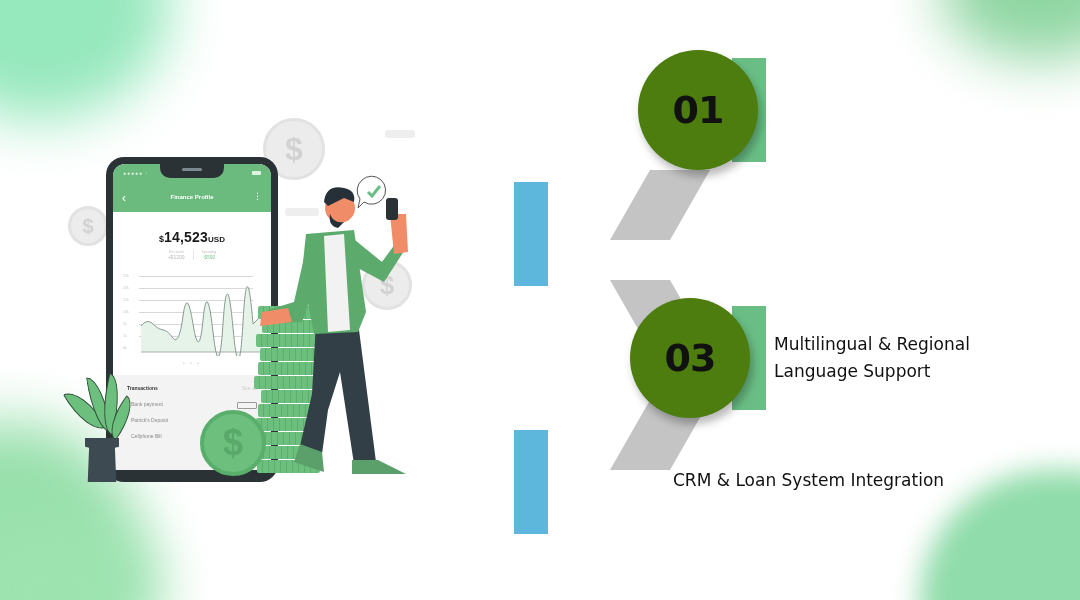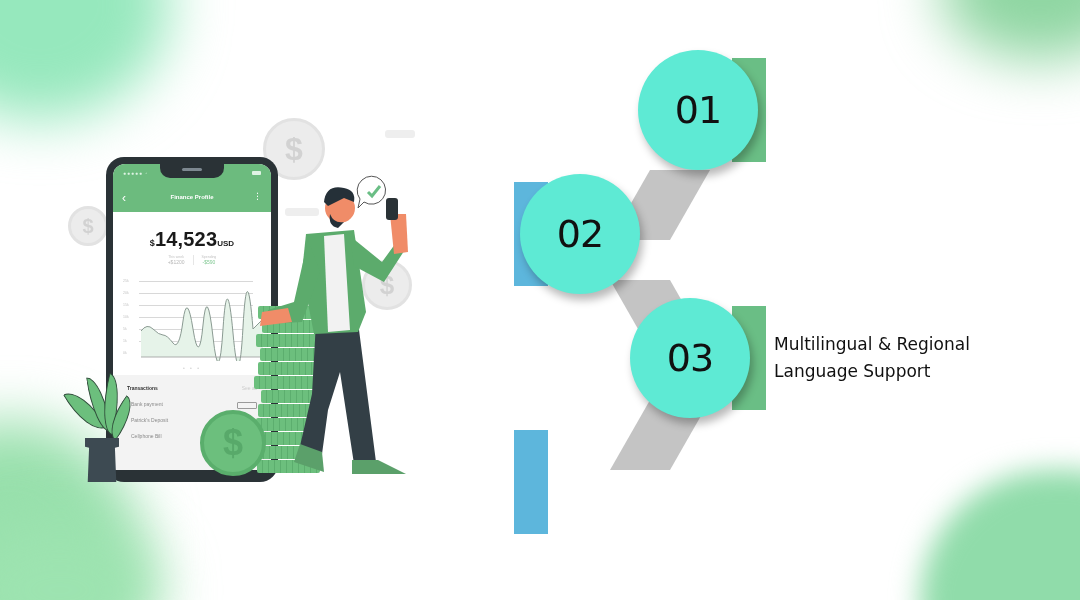--- a/index.html
+++ b/index.html
@@ -25,21 +25,21 @@
   .notch { position: absolute; left: 50%; transform: translateX(-50%); top: 0; width: 64px; height: 14px; background: #2a3236; border-radius: 0 0 10px 10px; }
   .notch:after { content: ""; position: absolute; left: 22px; top: 4px; width: 20px; height: 3px; background: #7d8890; border-radius: 2px; }
   .status-dots { position: absolute; left: 10px; top: 6px; font-size: 5px; color: #dff3e4; letter-spacing: 1px; }
   .battery { position: absolute; right: 10px; top: 7px; width: 9px; height: 4px; background: #dff3e4; border-radius: 1px; }
   .back-icon { position: absolute; left: 9px; top: 27px; color: #ffffff; font-size: 12px; }
   .phone-title { position: absolute; left: 0; right: 0; top: 30px; text-align: center; color: #ffffff; font-size: 6px; font-weight: bold; }
   .kebab-icon { position: absolute; right: 9px; top: 27px; color: #ffffff; font-size: 9px; }
 
   .balance { text-align: center; margin-top: 16px; color: #1a1a1a; }
   .balance .cur { font-size: 9px; font-weight: bold; }
-  .balance .amt { font-size: 20px; font-weight: bold; letter-spacing: 0.2px; margin-top: 12px; }
+  .balance .amt { font-size: 14px; font-weight: bold; letter-spacing: 0.2px; margin-top: 12px; }
   .balance .unit { font-size: 8px; font-weight: bold; }
   .stats { display: flex; justify-content: center; margin-top: 4px; }
   .stat { padding: 0 8px; text-align: center; }
   .stat + .stat { border-left: 1px solid #e6e6e6; }
   .stat .lab { font-size: 3.5px; color: #c4c4c4; }
   .stat .val { font-size: 5px; color: #b8b8b8; }
   .stat .val.green { color: #7fc791; }
 
   .chart { position: relative; margin: 14px 10px 0 10px; height: 82px; }
   .chart .ytick { position: absolute; left: 0; font-size: 3.5px; color: #c4c4c4; }
@@ -63,21 +63,21 @@
 
   
   .person { position: absolute; left: 198px; top: 52px; width: 160px; height: 320px; }
 
   
   .steps { position: absolute; left: 510px; top: 50px; width: 560px; height: 500px; }
   .connector { position: absolute; background: #c4c4c4; }
   .tab { position: absolute; width: 34px; height: 104px; }
   .tab.green { background: #6abe85; }
   .tab.blue { background: #5db6dc; }
-  .circle { position: absolute; width: 120px; height: 120px; border-radius: 50%; background: #5eead4; box-shadow: 3px 6px 8px rgba(0,0,0,0.28); display: flex; align-items: center; justify-content: center; font-family: "DejaVu Sans", sans-serif; font-weight: normal; font-size: 38px; color: #111111; letter-spacing: -1px; }
+  .circle { position: absolute; width: 120px; height: 120px; border-radius: 50%; background: #4d7c0f; box-shadow: 3px 6px 8px rgba(0,0,0,0.28); display: flex; align-items: center; justify-content: center; font-family: "DejaVu Sans", sans-serif; font-weight: bold; font-size: 38px; color: #111111; letter-spacing: -1px; }
   .step-label { position: absolute; font-family: "DejaVu Sans", sans-serif; font-size: 17px; color: #111111; line-height: 27px; }
 </style>
 </head>
 <body>
 
 <div class="blob blob-tl"></div>
 <div class="blob blob-tr"></div>
 <div class="blob blob-bl"></div>
 <div class="blob blob-bl2"></div>
 <div class="blob blob-br"></div>
@@ -205,20 +205,20 @@
 <div class="steps">
 
   <div class="connector" style="left:100px;top:120px;width:100px;height:70px;clip-path:polygon(40% 0,100% 0,60% 100%,0 100%);"></div>
   <div class="connector" style="left:100px;top:230px;width:100px;height:70px;clip-path:polygon(0 0,60% 0,100% 100%,40% 100%);"></div>
   <div class="connector" style="left:100px;top:350px;width:100px;height:70px;clip-path:polygon(40% 0,100% 0,60% 100%,0 100%);"></div>
 
   <div class="tab green" style="left:222px;top:8px;"></div>
   <div class="circle" style="left:128px;top:0px;">01</div>
 
   <div class="tab blue" style="left:4px;top:132px;"></div>
-  <div class="circle" style="left:10px;top:124px;">02</div>
 
   <div class="tab green" style="left:222px;top:256px;"></div>
   <div class="circle" style="left:120px;top:248px;">03</div>
   <div class="step-label" style="left:264px;top:281px;width:230px;">Multilingual &amp; Regional Language Support</div>
 
   <div class="tab blue" style="left:4px;top:380px;"></div>
+  <div class="step-label" style="left:163px;top:417px;">CRM &amp; Loan System Integration</div>
 </div>
 
 </body></html>

